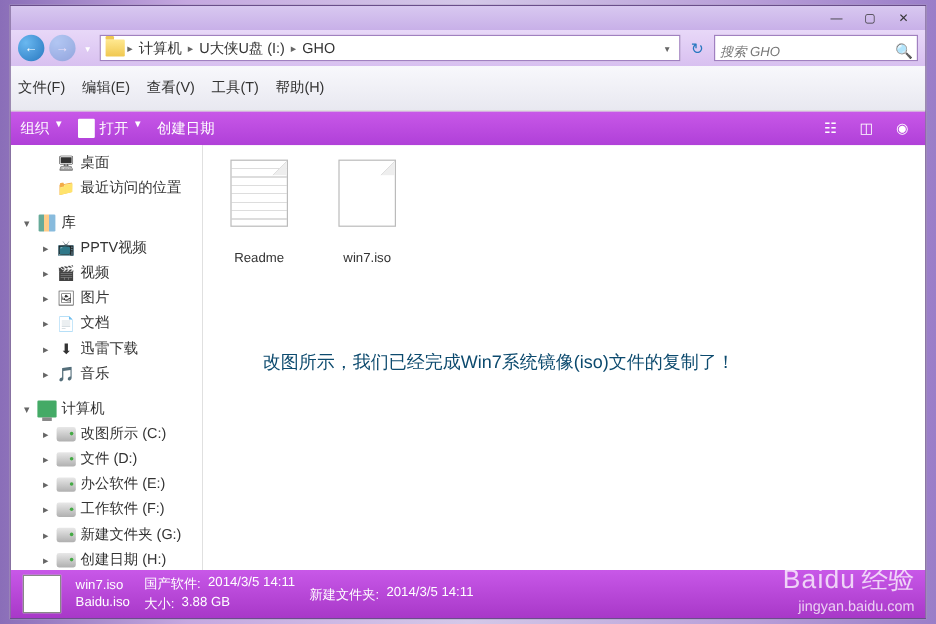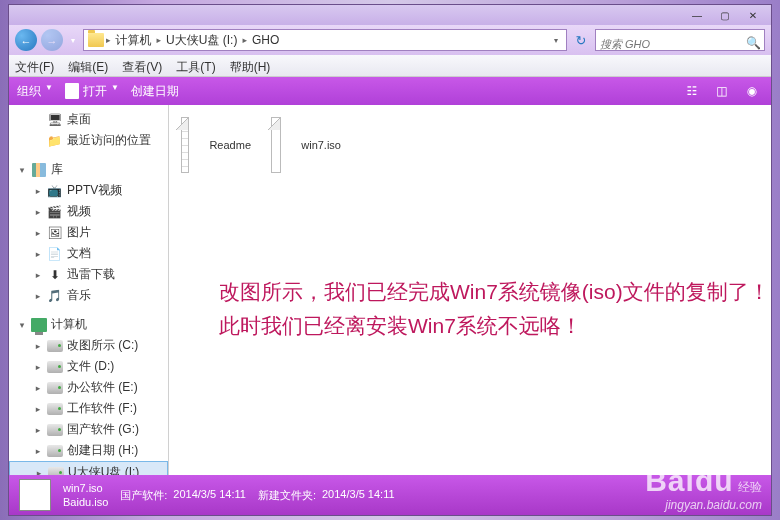--- a/index.html
+++ b/index.html
@@ -14,53 +14,53 @@
 .addrbox { flex: 1; height: 22px; background: #fff; border: 1px solid #a080c0; display: flex; align-items: center; padding: 0 4px; gap: 2px; }
 .foldericon { width: 16px; height: 14px; background: linear-gradient(180deg, #ffe890 0%, #f0c850 100%); border-radius: 1px; position: relative; }
 .foldericon::before { content: ''; position: absolute; top: -3px; left: 0; width: 7px; height: 3px; background: #f0c850; border-radius: 1px 1px 0 0; }
 .crumb { font-size: 12px; color: #333; padding: 0 3px; cursor: pointer; }
 .crumbsep { font-size: 9px; color: #666; cursor: pointer; }
 .addrdrop { margin-left: auto; font-size: 8px; color: #666; cursor: pointer; padding: 0 4px; }
 .refresh { width: 20px; height: 20px; display: flex; align-items: center; justify-content: center; color: #2878c0; font-size: 13px; cursor: pointer; }
 .searchbox { width: 170px; height: 22px; background: #fff; border: 1px solid #a080c0; display: flex; align-items: flex-end; padding: 0 4px; }
 .searchbox input { flex: 1; border: none; outline: none; font-size: 11px; font-style: italic; color: #888; }
 .searchicon { width: 14px; height: 14px; color: #2878c0; font-size: 12px; }
-.menubar { height: 22px; background: linear-gradient(180deg, #f8f8fc 0%, #e8e8f0 100%); display: flex; align-items: flex-end; padding: 0 6px; gap: 14px; border-bottom: 1px solid #ccc; }
+.menubar { height: 38px; background: linear-gradient(180deg, #f8f8fc 0%, #e8e8f0 100%); display: flex; align-items: center; padding: 0 6px; gap: 14px; border-bottom: 1px solid #ccc; }
 .menuitem { font-size: 12px; color: #333; cursor: pointer; }
 .toolbar { height: 28px; background: linear-gradient(180deg, #c858e8 0%, #b040d8 100%); display: flex; align-items: center; padding: 0 8px; gap: 12px; color: #fff; }
 .toolitem { font-size: 12px; display: flex; gap: 4px; cursor: pointer; }
 .toolitem .caret { font-size: 8px; }
 .tooliconw { width: 14px; height: 16px; background: #fff; border-radius: 1px; }
 .toolright { margin-left: auto; display: flex; gap: 8px; }
 .toolbtn { width: 22px; height: 18px; display: flex; align-items: center; justify-content: center; font-size: 12px; cursor: pointer; }
 .content { flex: 1; display: flex; overflow: hidden; }
 .sidebar { width: 160px; border-right: 1px solid #d0d0d0; overflow-y: auto; background: #fff; padding: 4px 0; }
 .treeitem { display: flex; align-items: center; padding: 2px 4px; gap: 4px; font-size: 12px; color: #333; cursor: pointer; }
 .treeitem.selected { background: #d8e8f8; border: 1px solid #7ab8e8; }
 .treeitem .exp { width: 10px; font-size: 9px; color: #666; text-align: center; }
 .treeitem .ticon { width: 16px; height: 16px; display: flex; align-items: center; justify-content: center; font-size: 12px; }
 .treeitem.l1 { padding-left: 8px; }
 .treeitem.l2 { padding-left: 24px; }
 .treegroup { margin-top: 8px; }
 .filearea { flex: 1; background: #fff; padding: 12px; position: relative; }
 .files { display: flex; gap: 20px; }
-.fileitem { display: flex; align-items: center; gap: 20px; width: 70px; cursor: pointer; }
+.fileitem { display: flex; flex-direction: column; align-items: center; gap: 20px; width: 70px; cursor: pointer; }
 .fileicon { width: 48px; height: 56px; background: #fff; border: 1px solid #bbb; position: relative; }
 .fileicon.txt { background: repeating-linear-gradient(180deg, #fff 0, #fff 6px, #ddd 6px, #ddd 7px); }
 .fileicon::before { content: ''; position: absolute; top: 0; right: 0; width: 12px; height: 12px; background: linear-gradient(135deg, transparent 48%, #bbb 50%, #eee 52%); }
 .filename { font-size: 11px; color: #333; text-align: center; }
-.annotation { position: absolute; top: 170px; left: 50px; font-size: 21px; color: #be185d; line-height: 1.6; }
+.annotation { position: absolute; top: 170px; left: 50px; font-size: 15px; color: #0c4a6e; line-height: 1.6; }
 .statusbar { height: 40px; background: linear-gradient(180deg, #c858e8 0%, #a838c8 100%); display: flex; align-items: center; padding: 0 10px; gap: 12px; color: #fff; font-size: 11px; }
 .statusicon { width: 32px; height: 32px; background: #fff; border: 1px solid #888; }
 .statuscol { display: flex; flex-direction: column; gap: 2px; }
 .statuscol div { display: flex; gap: 6px; }
 .watermark { position: absolute; right: 18px; bottom: 8px; color: rgba(255,255,255,0.75); text-align: right; pointer-events: none; }
-.watermark .big { font-size: 30px; font-weight: bold; letter-spacing: 1px; }
-.watermark .cn { font-size: 12px; }
-.watermark .url { font-size: 12px; font-style: italic; }
+.watermark .big { font-size: 22px; font-weight: normal; letter-spacing: 1px; }
+.watermark .cn { font-size: 22px; }
+.watermark .url { font-size: 12px; }
 .driveicon { width: 16px; height: 12px; background: linear-gradient(180deg, #e8e8e8, #b0b0b0); border-radius: 2px; position: relative; }
 .driveicon::after { content:''; position:absolute; right:2px; top:4px; width:3px; height:3px; background:#4a4; border-radius:50%; }
 .compicon { width:16px; height:14px; background:#4a6; border-radius:1px; position:relative; }
 .compicon::after { content:''; position:absolute; bottom:-3px; left:4px; width:8px; height:3px; background:#888; }
 .libicon { width:14px; height:14px; background:linear-gradient(90deg,#6a9 30%,#fc8 30% 60%,#8bd 60%); border-radius:1px; }
 </style>
 </head>
 <body>
 
 <div class="window">
@@ -205,21 +205,21 @@
             <span class="ticon">
               <div class="driveicon"></div>
             </span>
             <span>工作软件 (F:)</span>
           </div>
         <div class="treeitem l2">
             <span class="exp">▸</span>
             <span class="ticon">
               <div class="driveicon"></div>
             </span>
-            <span>国产软件 (G:)</span>
+            <span>新建文件夹 (G:)</span>
           </div>
         <div class="treeitem l2">
             <span class="exp">▸</span>
             <span class="ticon">
               <div class="driveicon"></div>
             </span>
             <span>创建日期 (H:)</span>
           </div>
         <div class="treeitem l2 selected">
             <span class="exp">▸</span>
@@ -238,39 +238,42 @@
           <div class="fileicon txt"></div>
           <div class="filename">Readme</div>
         </div>
         <div class="fileitem">
           <div class="fileicon"></div>
           <div class="filename">win7.iso</div>
         </div>
       </div>
       <div class="annotation">
         <div>改图所示，我们已经完成Win7系统镜像(iso)文件的复制了！</div>
-        <div>此时我们已经离安装Win7系统不远咯！</div>
       </div>
     </div>
   </div>
 
   <div class="statusbar">
     <div class="statusicon"></div>
     <div class="statuscol">
       <div>
           <span>win7.iso</span>
         </div>
       <div>
           <span>Baidu.iso</span>
         </div>
     </div>
     <div class="statuscol">
       <div>
           <span>国产软件:</span> 
           <span>2014/3/5 14:11</span>
+        </div>
+      <div>
+          <span>大小:</span> 
+          <span>3.88 GB</span>
         </div>
     </div>
     <div class="statuscol">
       <div>
           <span>新建文件夹:</span> 
           <span>2014/3/5 14:11</span>
         </div>
     </div>
   </div>
 

